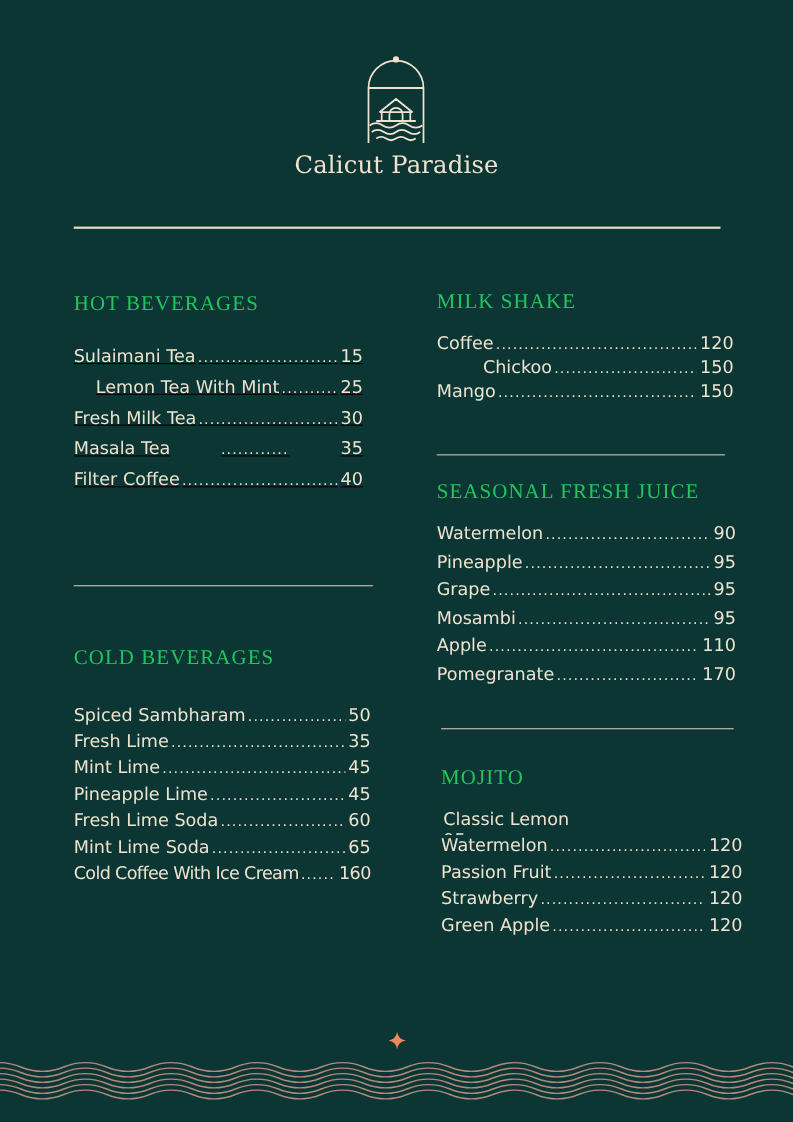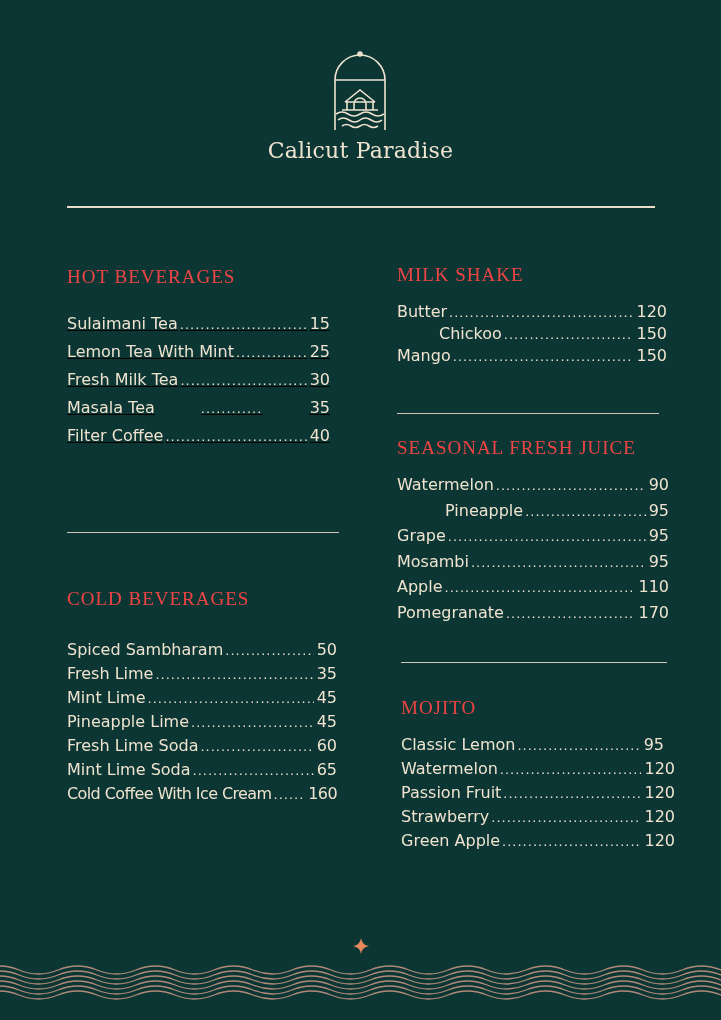--- a/index.html
+++ b/index.html
@@ -1,21 +1,21 @@
 <!DOCTYPE html>
 <html><head>
 <meta charset="utf-8">
 <style>
   html,body{margin:0;padding:0;}
   body{width:721px;height:1020px;background:#0b3634;position:relative;overflow:hidden;font-family:"DejaVu Sans",sans-serif;}
   .logo{position:absolute;left:332px;top:50px;width:56px;height:82px;}
   .brand{position:absolute;left:0;width:721px;top:138px;text-align:center;color:#efe3cf;font-family:"DejaVu Serif",serif;font-size:22px;letter-spacing:0.2px;font-weight:normal;}
   .hr{position:absolute;height:2px;background:#e9dcc8;}
   .thin{height:1px;background:#cfc6b6;}
-  .sec-title{position:absolute;color:#ef4444;font-family:"Liberation Serif",serif;font-size:19px;letter-spacing:1px;white-space:nowrap;}
+  .sec-title{position:absolute;color:#22c55e;font-family:"Liberation Serif",serif;font-size:19px;letter-spacing:1px;white-space:nowrap;}
   .list{position:absolute;}
   .row{display:flex;align-items:baseline;color:#efe3cf;font-size:16px;white-space:nowrap;overflow:hidden;}
   .row .name{flex:0 0 auto;}
   .row .dots{flex:1 1 auto;overflow:hidden;margin:0 3px 0 2px;letter-spacing:1px;}
   .row .dots::before{content:"...........................................................................................";font-size:13px;}
   .row .price{flex:0 0 auto;}
   .star{position:absolute;left:353px;top:938px;width:16px;height:16px;}
   .waves{position:absolute;left:0;top:960px;width:721px;height:44px;}
 </style>
 </head>
@@ -33,21 +33,21 @@
 <div class="brand">Calicut Paradise</div>
 <div class="hr" style="left:67px;top:206px;width:588px;"></div>
 
 <div class="sec-title" style="left:67px;top:266px;">HOT BEVERAGES</div>
 <div class="list" style="left:67px;top:314px;width:263px;text-decoration:underline;">
   <div class="row" style="height:28px;">
       <span class="name">Sulaimani Tea</span>
       <span class="dots"></span>
       <span class="price">15</span>
     </div>
-  <div class="row" style="height:28px;">
+  <div class="row" style="height:28px;margin-left:20px;">
       <span class="name">Lemon Tea With Mint</span>
       <span class="dots"></span>
       <span class="price">25</span>
     </div>
   <div class="row" style="height:28px;">
       <span class="name">Fresh Milk Tea</span>
       <span class="dots"></span>
       <span class="price">30</span>
     </div>
   <div class="row" style="height:28px;gap:44px;">
@@ -98,21 +98,21 @@
   <div class="row" style="height:24px;letter-spacing:-0.6px;">
       <span class="name">Cold Coffee With Ice Cream</span>
       <span class="dots"></span>
       <span class="price">160</span>
     </div>
 </div>
 
 <div class="sec-title" style="left:397px;top:264px;">MILK SHAKE</div>
 <div class="list" style="left:397px;top:302px;width:270px;">
   <div class="row" style="height:22px;">
-      <span class="name">Butter</span>
+      <span class="name">Coffee</span>
       <span class="dots"></span>
       <span class="price">120</span>
     </div>
   <div class="row" style="height:22px;margin-left:42px;">
       <span class="name">Chickoo</span>
       <span class="dots"></span>
       <span class="price">150</span>
     </div>
   <div class="row" style="height:22px;">
       <span class="name">Mango</span>
@@ -122,21 +122,21 @@
 </div>
 <div class="hr thin" style="left:397px;top:413px;width:262px;"></div>
 
 <div class="sec-title" style="left:397px;top:437px;">SEASONAL FRESH JUICE</div>
 <div class="list" style="left:397px;top:475px;width:272px;">
   <div class="row" style="height:25.5px;">
       <span class="name">Watermelon</span>
       <span class="dots"></span>
       <span class="price">90</span>
     </div>
-  <div class="row" style="height:25.5px;margin-left:48px;">
+  <div class="row" style="height:25.5px;">
       <span class="name">Pineapple</span>
       <span class="dots"></span>
       <span class="price">95</span>
     </div>
   <div class="row" style="height:25.5px;">
       <span class="name">Grape</span>
       <span class="dots"></span>
       <span class="price">95</span>
     </div>
   <div class="row" style="height:25.5px;">
@@ -152,21 +152,21 @@
   <div class="row" style="height:25.5px;">
       <span class="name">Pomegranate</span>
       <span class="dots"></span>
       <span class="price">170</span>
     </div>
 </div>
 <div class="hr thin" style="left:401px;top:662px;width:266px;"></div>
 
 <div class="sec-title" style="left:401px;top:697px;">MOJITO</div>
 <div class="list" style="left:401px;top:735px;width:274px;">
-  <div class="row" style="height:24px;width:263px;">
+  <div class="row" style="height:24px;width:263px;flex-direction:column;">
       <span class="name">Classic Lemon</span>
       <span class="dots"></span>
       <span class="price">95</span>
     </div>
   <div class="row" style="height:24px;">
       <span class="name">Watermelon</span>
       <span class="dots"></span>
       <span class="price">120</span>
     </div>
   <div class="row" style="height:24px;">

